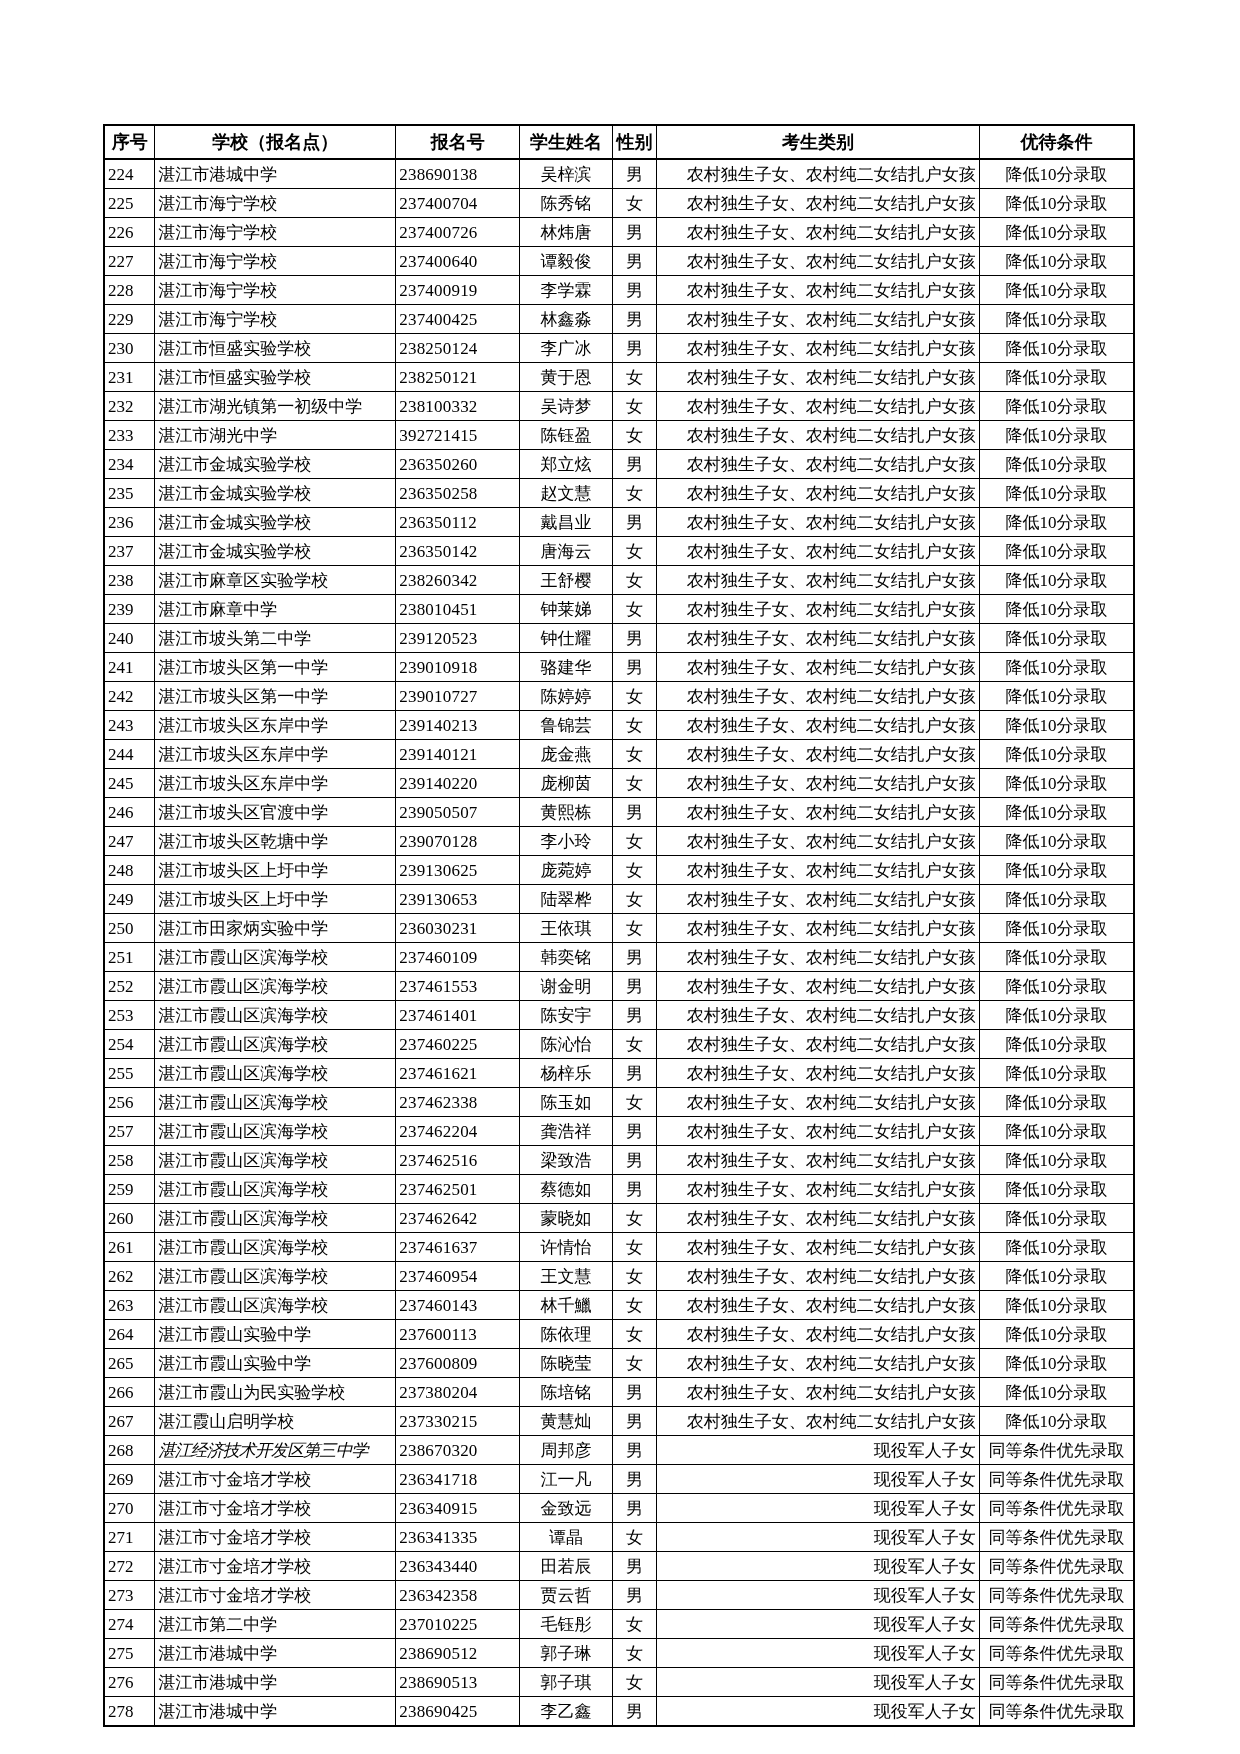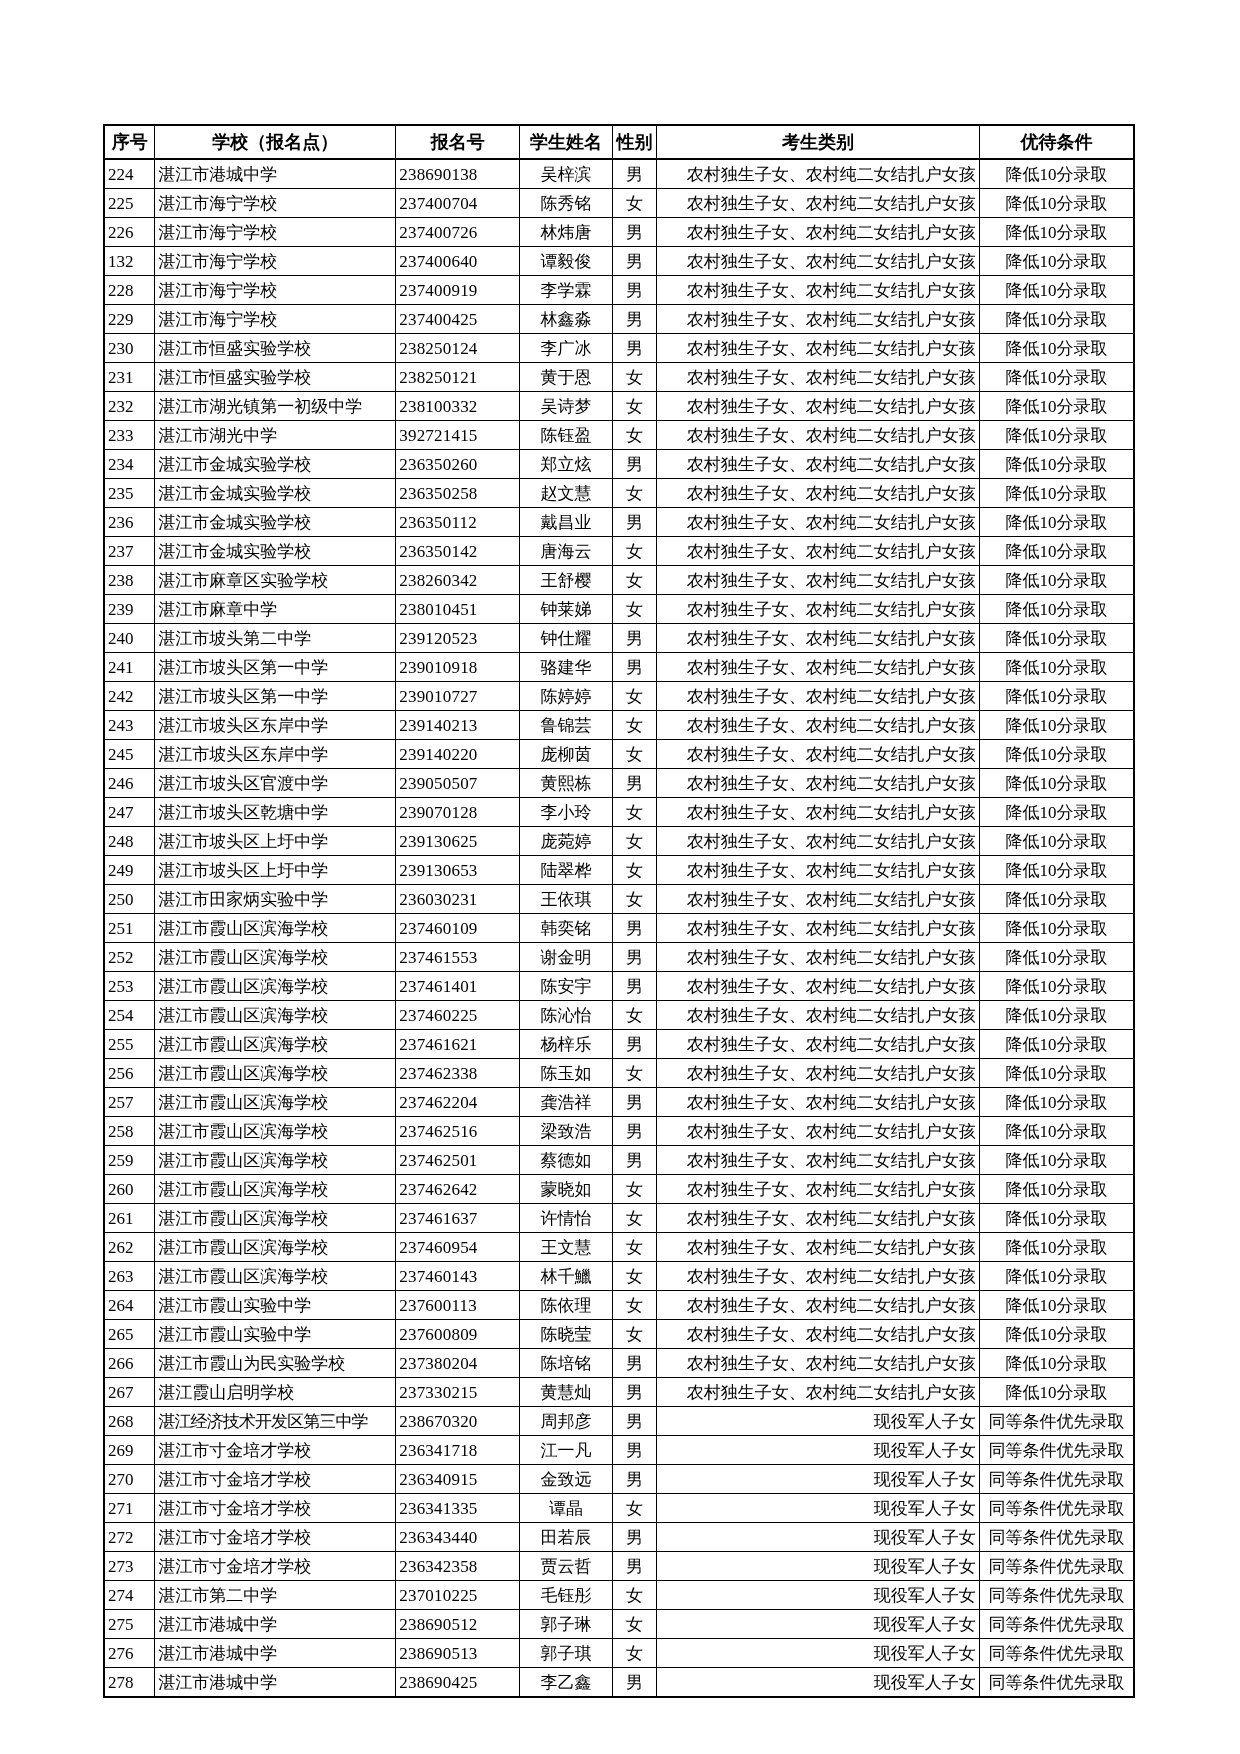--- a/index.html
+++ b/index.html
@@ -57,21 +57,21 @@
   col.c-benefit  { width: 140px; }
 
   td.idx      { text-align: left; }
   td.school   { text-align: left; }
   td.regno    { text-align: left; letter-spacing: 0.2px; }
   td.name     { text-align: center; }
   td.gender   { text-align: center; }
   td.category { text-align: right; }
   td.benefit  { text-align: center; }
 
-  td.school.tight { letter-spacing: -0.9px; }
+  td.school.tight { letter-spacing: -0.9px; font-style: italic; }
 </style>
 </head>
 <body>
 
 <div id="page">
 
   <table class="roster">
     <colgroup>
       <col class="c-idx">
       <col class="c-school">
@@ -114,21 +114,21 @@
         <tr>
           <td class="idx">226</td>
           <td class="school">湛江市海宁学校</td>
           <td class="regno">237400726</td>
           <td class="name">林炜唐</td>
           <td class="gender">男</td>
           <td class="category">农村独生子女、农村纯二女结扎户女孩</td>
           <td class="benefit">降低10分录取</td>
         </tr>
         <tr>
-          <td class="idx">132</td>
+          <td class="idx">227</td>
           <td class="school">湛江市海宁学校</td>
           <td class="regno">237400640</td>
           <td class="name">谭毅俊</td>
           <td class="gender">男</td>
           <td class="category">农村独生子女、农村纯二女结扎户女孩</td>
           <td class="benefit">降低10分录取</td>
         </tr>
         <tr>
           <td class="idx">228</td>
           <td class="school">湛江市海宁学校</td>
@@ -262,20 +262,29 @@
           <td class="name">陈婷婷</td>
           <td class="gender">女</td>
           <td class="category">农村独生子女、农村纯二女结扎户女孩</td>
           <td class="benefit">降低10分录取</td>
         </tr>
         <tr>
           <td class="idx">243</td>
           <td class="school">湛江市坡头区东岸中学</td>
           <td class="regno">239140213</td>
           <td class="name">鲁锦芸</td>
+          <td class="gender">女</td>
+          <td class="category">农村独生子女、农村纯二女结扎户女孩</td>
+          <td class="benefit">降低10分录取</td>
+        </tr>
+        <tr>
+          <td class="idx">244</td>
+          <td class="school">湛江市坡头区东岸中学</td>
+          <td class="regno">239140121</td>
+          <td class="name">庞金燕</td>
           <td class="gender">女</td>
           <td class="category">农村独生子女、农村纯二女结扎户女孩</td>
           <td class="benefit">降低10分录取</td>
         </tr>
         <tr>
           <td class="idx">245</td>
           <td class="school">湛江市坡头区东岸中学</td>
           <td class="regno">239140220</td>
           <td class="name">庞柳茵</td>
           <td class="gender">女</td>

